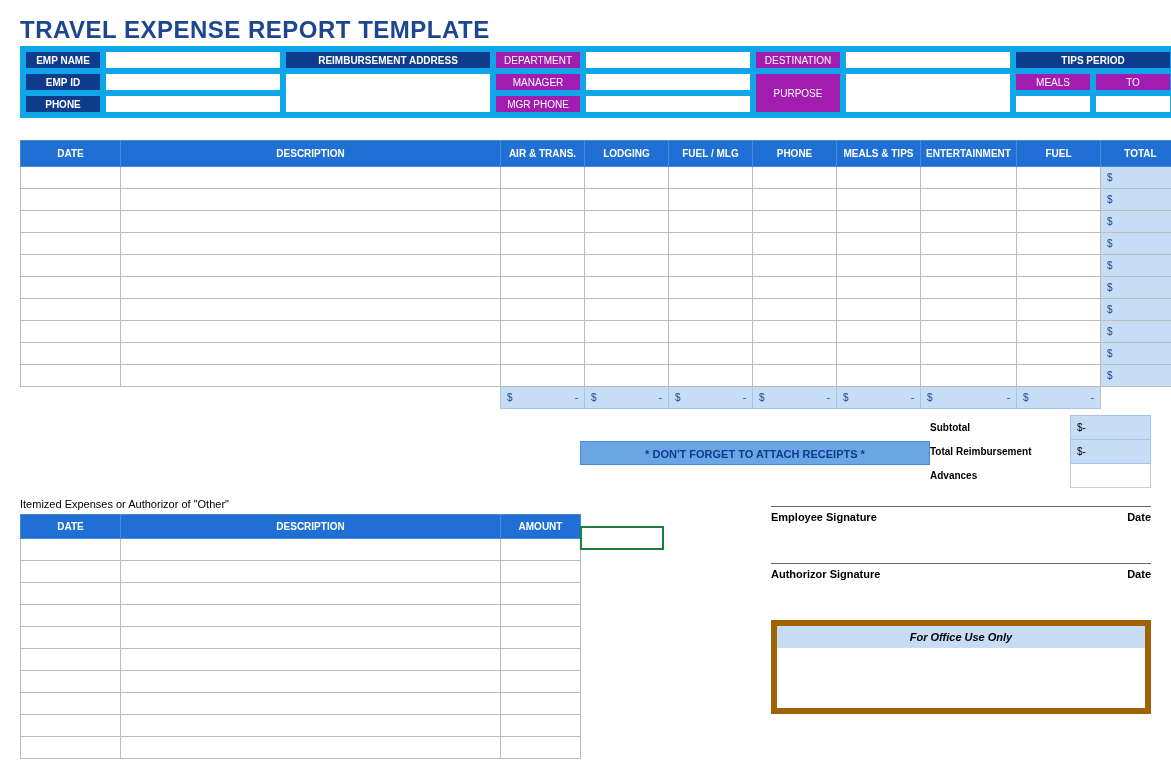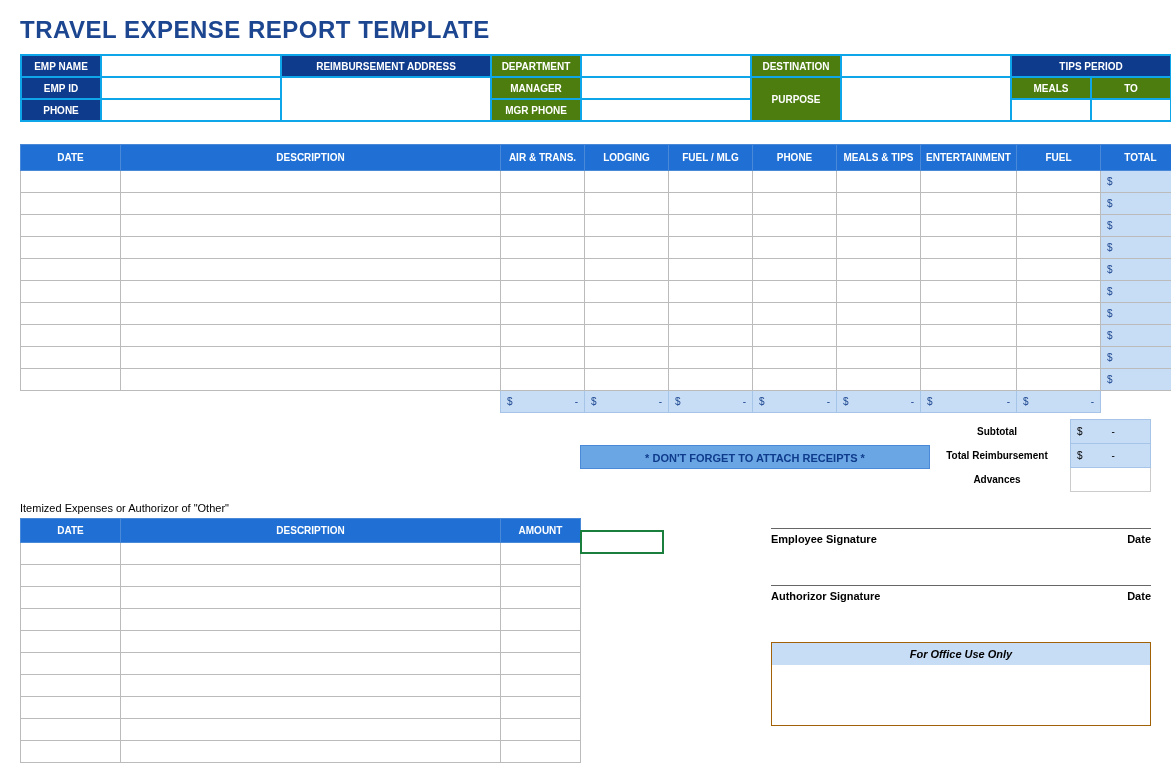--- a/index.html
+++ b/index.html
@@ -9,21 +9,21 @@
     font-family: Arial, sans-serif;
     font-size: 11px;
     background: #fff;
     color: #000;
     width: 1171px;
   }
   .header-row {
     display: flex;
     justify-content: space-between;
     align-items: center;
-    margin-bottom: 10px;
+    margin-bottom: 2px;
   }
   .title {
     font-size: 24px;
     font-weight: bold;
     color: #1d4690;
     letter-spacing: 0.5px;
   }
   .logo {
     display: flex;
     align-items: center;
@@ -32,35 +32,35 @@
     font-weight: 300;
   }
   .logo svg { margin-right: 4px; }
 
   table { border-collapse: collapse; }
   td, th { padding: 0; }
 
   
   .info { width: 100%; table-layout: fixed; }
   .info td {
-    border: 2px solid #0ea5e9;
+    border: 6px solid #0ea5e9;
     height: 22px;
     font-size: 10px;
     vertical-align: middle;
   }
   .lbl-dark {
     background: #0f3b8c;
     color: #fff;
     font-weight: bold;
     text-align: center;
   }
   .lbl-blue {
-    background: #4d7c0f;
+    background: #a21caf;
     color: #fff;
-    font-weight: bold;
+    font-weight: normal;
     text-align: center;
   }
   .blank { background: #fff; }
 
   
   .main-wrap { margin-top: 22px; }
   .main { width: 100%; table-layout: fixed; }
   .main th {
     background: #1f6fd4;
     color: #fff;
@@ -106,21 +106,21 @@
     line-height: 24px;
     margin-top: 26px;
     border: 1px solid #4a88d8;
   }
 
   .summary { width: 100%; table-layout: fixed; }
   .summary td {
     height: 24px;
     font-size: 10px;
     vertical-align: middle;
-    text-align: center;
+    text-align: left;
     padding-right: 6px;
   }
   .summary .slabel { font-weight: bold; }
   .summary .sval {
     background: #c7dcf5;
     border: 1px solid #a6c4e8;
     width: 80px;
   }
   .summary .sval .dol { float: left; margin-left: 6px; }
   .summary .sval-empty {
@@ -144,25 +144,25 @@
     text-align: center;
     height: 24px;
     border: 1px solid #4a88d8;
   }
   .item td {
     border: 1px solid #bbb;
     height: 22px;
   }
 
   
-  .sig-area { margin-top: 36px; padding-left: 10px; }
+  .sig-area { margin-top: 18px; padding-left: 10px; }
   .sig-row { display: flex; justify-content: space-between; border-top: 1px solid #666; padding-top: 4px; margin-bottom: 40px; font-weight: bold; font-size: 11px; }
   .office {
     width: 100%;
-    border: 1px solid #a16207;
+    border: 6px solid #a16207;
     margin-top: 10px;
   }
   .office-hdr {
     background: #c7dcf5;
     font-weight: bold;
     font-style: italic;
     text-align: center;
     height: 22px;
     line-height: 22px;
     font-size: 11px;

